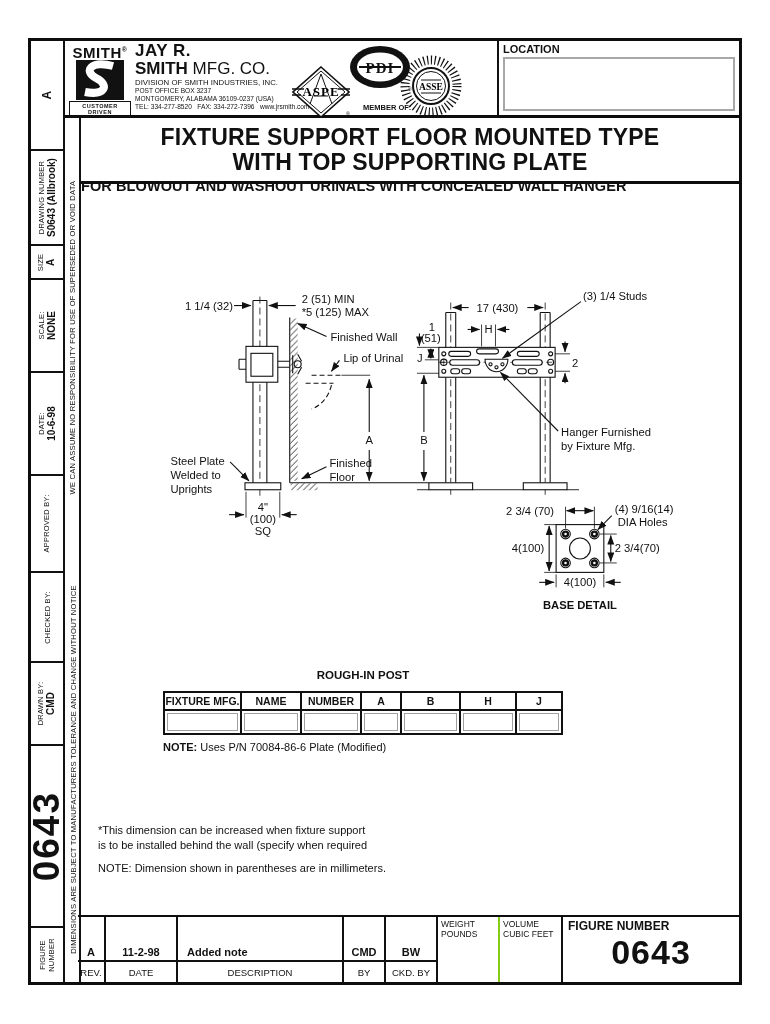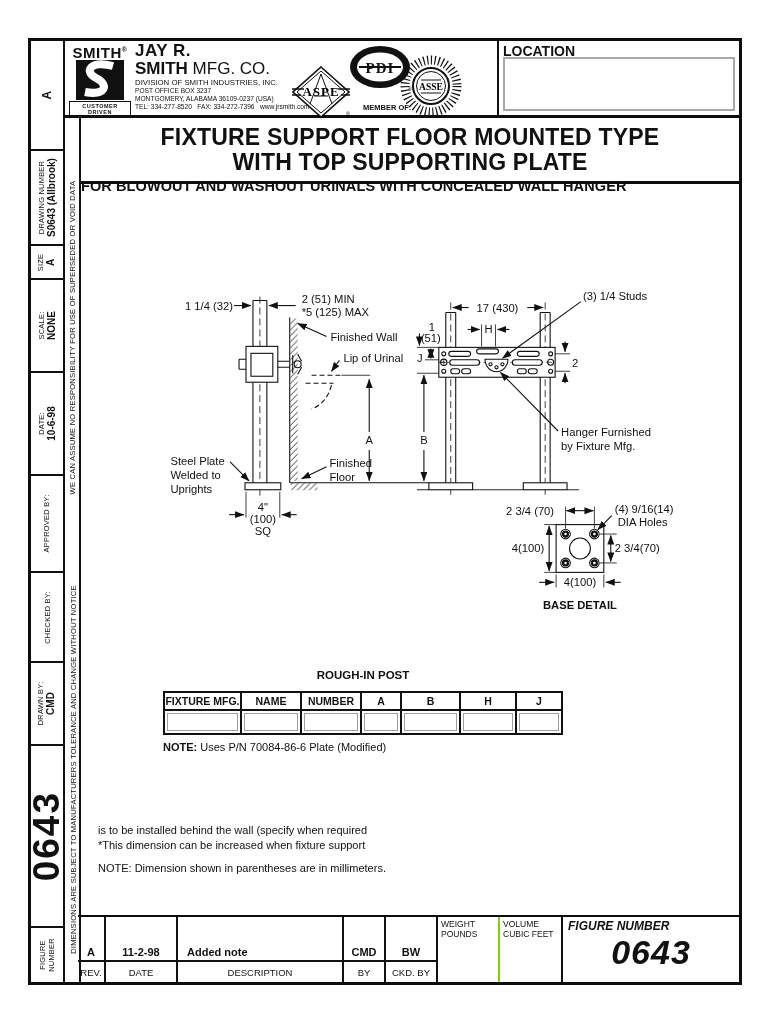--- a/index.html
+++ b/index.html
@@ -34,21 +34,21 @@
            line-height:6px;padding:1px 0;margin-top:1px;}
   .co{position:absolute;left:70px;top:1px;width:175px;line-height:1;}
   .co .l1{font-size:17px;font-weight:bold;letter-spacing:.5px;}
   .co .l2{font-size:17px;margin-top:1px;}
   .co .l2 b{font-weight:bold;}
   .co .l3{font-size:7.8px;margin-top:2px;}
   .co .sm{font-size:6.6px;margin-top:1.5px;white-space:pre;}
   .memberof{position:absolute;left:298px;top:62px;font-size:7.5px;font-weight:bold;}
   .logo{position:absolute;}
   .loc{position:absolute;left:432px;top:0;right:0;bottom:0;border-left:2.5px solid #111;}
-  .loc-label{font-size:14px;font-weight:bold;padding:2px 0 0 4px;}
+  .loc-label{font-size:11px;font-weight:bold;padding:2px 0 0 4px;}
   .loc-input{position:absolute;left:4px;right:4px;top:16px;bottom:4px;
              border:2px solid #a8a8a8;background:#fff;}
 
   
   .titleband{position:absolute;left:50px;top:77px;right:0;height:66px;border-bottom:3px solid #0d0d0d;
              box-sizing:border-box;display:flex;flex-direction:column;align-items:center;justify-content:center;}
   .titleband div{font-size:23px;font-weight:bold;line-height:25px;letter-spacing:.2px;}
   .subtitle{position:absolute;left:50px;top:137px;right:0;text-align:left;
             font-size:14.5px;font-weight:bold;letter-spacing:.1px;}
 
@@ -79,21 +79,21 @@
   .footer{position:absolute;left:47px;right:0;top:874px;bottom:0;border-top:2.5px solid #0d0d0d;
           box-sizing:border-box;display:flex;}
   .rev{width:360px;display:grid;grid-template-columns:28px 72px 166px 42px 52px;grid-template-rows:1fr 22px;}
   .rev .d{border-right:2px solid #111;display:flex;align-items:flex-end;justify-content:center;
           font-size:11px;font-weight:bold;padding-bottom:2px;box-sizing:border-box;}
   .rev .d.left{justify-content:flex-start;padding-left:9px;}
   .rev .l{border-right:2px solid #111;border-top:2px solid #111;display:flex;align-items:center;
           justify-content:center;font-size:9.5px;}
   .wbox{width:60px;border-left:0;box-sizing:border-box;font-size:8.5px;line-height:10px;padding:2px 0 0 3px;}
   .vbox{width:63px;border-left:2px solid #84cc16;box-sizing:border-box;font-size:8.5px;line-height:10px;padding:2px 0 0 3px;}
-  .fbox{flex:1;border-left:2.5px solid #111;box-sizing:border-box;position:relative;font-style:italic;}
+  .fbox{flex:1;border-left:2.5px solid #111;box-sizing:border-box;position:relative;}
   .fbox .flab{position:absolute;left:5px;top:2px;font-size:12px;font-weight:bold;}
   .fbox .fnum{position:absolute;left:0;right:0;top:16px;text-align:center;font-size:34px;font-weight:bold;letter-spacing:1px;}
 </style>
 </head>
 <body>
 
 <div class="page">
  <div class="frame">
 
   <div class="col1">
@@ -419,22 +419,22 @@
     <div class="ri-c">
           <div class="fld"></div>
         </div>
     <div class="ri-c">
           <div class="fld"></div>
         </div>
   </div>
   <div class="ri-note"><b>NOTE:</b><span> Uses P/N 70084-86-6 Plate (Modified)</span></div>
 
   <div class="notes">
+    <div>*This dimension can be increased when fixture support</div>
     <div>is to be installed behind the wall (specify when required</div>
-    <div>*This dimension can be increased when fixture support</div>
     <div class="gap"></div>
     <div>NOTE: Dimension shown in parentheses are in millimeters.</div>
   </div>
 
   <div class="footer">
     <div class="rev">
       <div class="d">A</div>
       <div class="d">11-2-98</div>
       <div class="d left">Added note</div>
       <div class="d">CMD</div>

